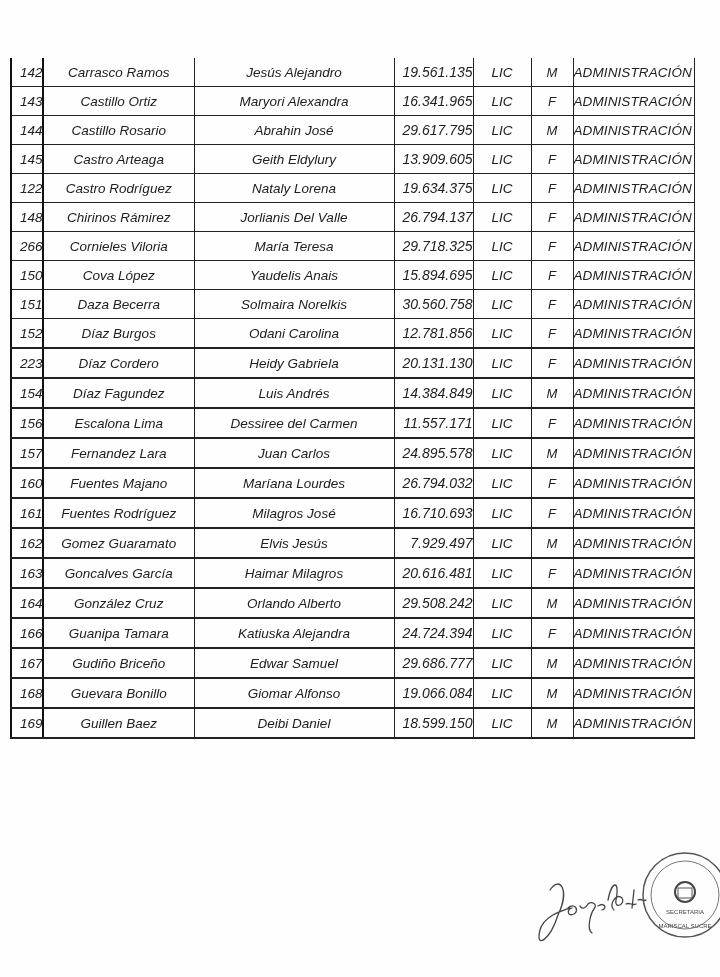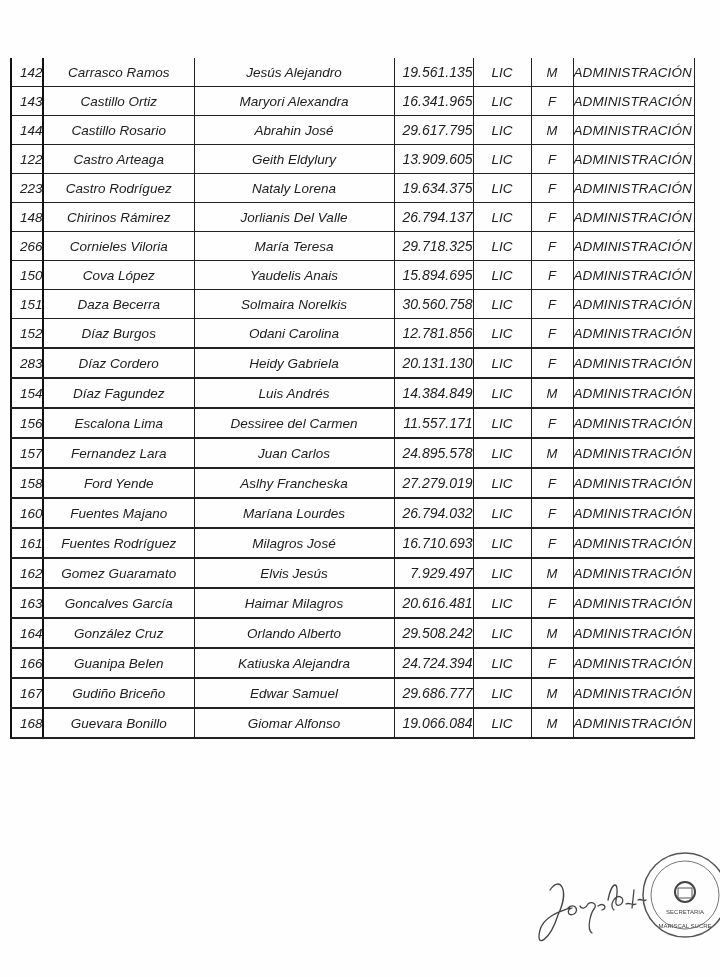--- a/index.html
+++ b/index.html
@@ -52,30 +52,30 @@
         <tr>
           <td class="c-num">144</td>
           <td class="c-surname">Castillo Rosario</td>
           <td class="c-given">Abrahin José</td>
           <td class="c-ci">29.617.795</td>
           <td class="c-level">LIC</td>
           <td class="c-sex">M</td>
           <td class="c-career">ADMINISTRACIÓN</td>
         </tr>
         <tr>
-          <td class="c-num">122</td>
+          <td class="c-num">145</td>
           <td class="c-surname">Castro Arteaga</td>
           <td class="c-given">Geith Eldylury</td>
           <td class="c-ci">13.909.605</td>
           <td class="c-level">LIC</td>
           <td class="c-sex">F</td>
           <td class="c-career">ADMINISTRACIÓN</td>
         </tr>
         <tr>
-          <td class="c-num">223</td>
+          <td class="c-num">122</td>
           <td class="c-surname">Castro Rodríguez</td>
           <td class="c-given">Nataly Lorena</td>
           <td class="c-ci">19.634.375</td>
           <td class="c-level">LIC</td>
           <td class="c-sex">F</td>
           <td class="c-career">ADMINISTRACIÓN</td>
         </tr>
         <tr>
           <td class="c-num">148</td>
           <td class="c-surname">Chirinos Rámirez</td>
@@ -115,21 +115,21 @@
         <tr class="thick">
           <td class="c-num">152</td>
           <td class="c-surname">Díaz Burgos</td>
           <td class="c-given">Odani Carolina</td>
           <td class="c-ci">12.781.856</td>
           <td class="c-level">LIC</td>
           <td class="c-sex">F</td>
           <td class="c-career">ADMINISTRACIÓN</td>
         </tr>
         <tr class="thick">
-          <td class="c-num">283</td>
+          <td class="c-num">223</td>
           <td class="c-surname">Díaz Cordero</td>
           <td class="c-given">Heidy Gabriela</td>
           <td class="c-ci">20.131.130</td>
           <td class="c-level">LIC</td>
           <td class="c-sex">F</td>
           <td class="c-career">ADMINISTRACIÓN</td>
         </tr>
         <tr class="thick">
           <td class="c-num">154</td>
           <td class="c-surname">Díaz Fagundez</td>
@@ -151,29 +151,20 @@
         <tr class="thick">
           <td class="c-num">157</td>
           <td class="c-surname">Fernandez Lara</td>
           <td class="c-given">Juan Carlos</td>
           <td class="c-ci">24.895.578</td>
           <td class="c-level">LIC</td>
           <td class="c-sex">M</td>
           <td class="c-career">ADMINISTRACIÓN</td>
         </tr>
         <tr class="thick">
-          <td class="c-num">158</td>
-          <td class="c-surname">Ford Yende</td>
-          <td class="c-given">Aslhy Francheska</td>
-          <td class="c-ci">27.279.019</td>
-          <td class="c-level">LIC</td>
-          <td class="c-sex">F</td>
-          <td class="c-career">ADMINISTRACIÓN</td>
-        </tr>
-        <tr class="thick">
           <td class="c-num">160</td>
           <td class="c-surname">Fuentes Majano</td>
           <td class="c-given">Maríana Lourdes</td>
           <td class="c-ci">26.794.032</td>
           <td class="c-level">LIC</td>
           <td class="c-sex">F</td>
           <td class="c-career">ADMINISTRACIÓN</td>
         </tr>
         <tr class="thick">
           <td class="c-num">161</td>
@@ -206,41 +197,50 @@
           <td class="c-num">164</td>
           <td class="c-surname">González Cruz</td>
           <td class="c-given">Orlando Alberto</td>
           <td class="c-ci">29.508.242</td>
           <td class="c-level">LIC</td>
           <td class="c-sex">M</td>
           <td class="c-career">ADMINISTRACIÓN</td>
         </tr>
         <tr class="thick">
           <td class="c-num">166</td>
-          <td class="c-surname">Guanipa Belen</td>
+          <td class="c-surname">Guanipa Tamara</td>
           <td class="c-given">Katiuska Alejandra</td>
           <td class="c-ci">24.724.394</td>
           <td class="c-level">LIC</td>
           <td class="c-sex">F</td>
           <td class="c-career">ADMINISTRACIÓN</td>
         </tr>
         <tr class="thick">
           <td class="c-num">167</td>
           <td class="c-surname">Gudiño Briceño</td>
           <td class="c-given">Edwar Samuel</td>
           <td class="c-ci">29.686.777</td>
           <td class="c-level">LIC</td>
           <td class="c-sex">M</td>
           <td class="c-career">ADMINISTRACIÓN</td>
         </tr>
         <tr class="thick">
           <td class="c-num">168</td>
           <td class="c-surname">Guevara Bonillo</td>
           <td class="c-given">Giomar Alfonso</td>
           <td class="c-ci">19.066.084</td>
+          <td class="c-level">LIC</td>
+          <td class="c-sex">M</td>
+          <td class="c-career">ADMINISTRACIÓN</td>
+        </tr>
+        <tr class="thick">
+          <td class="c-num">169</td>
+          <td class="c-surname">Guillen Baez</td>
+          <td class="c-given">Deibi Daniel</td>
+          <td class="c-ci">18.599.150</td>
           <td class="c-level">LIC</td>
           <td class="c-sex">M</td>
           <td class="c-career">ADMINISTRACIÓN</td>
         </tr>
       </tbody>
   </table>
 
   <svg class="signature" viewBox="0 0 120 90">
     <path d="M20 20 C 30 5, 40 20, 28 45 C 20 70, 5 80, 10 60 C 14 45, 35 40, 40 38 M38 38 c 6 -6, 12 2, 6 6 c -6 3, -8 -4, -2 -6 M50 36 c 2 4, 6 2, 8 -2 M58 34 c 4 -3, 10 0, 6 5 c -3 4, -8 20, -2 24 M68 36 c 6 -4, 10 2, 4 4 M78 30 C 82 10, 90 10, 86 30 C 84 40, 96 34, 92 28 C 86 22, 78 36, 84 40 M96 34 c 4 -2, 6 2, 10 0 M104 20 l -2 18 M108 30 c 3 -2, 6 2, 8 0" fill="none" stroke="#444" stroke-width="1.3" stroke-linecap="round"></path>
   </svg>

